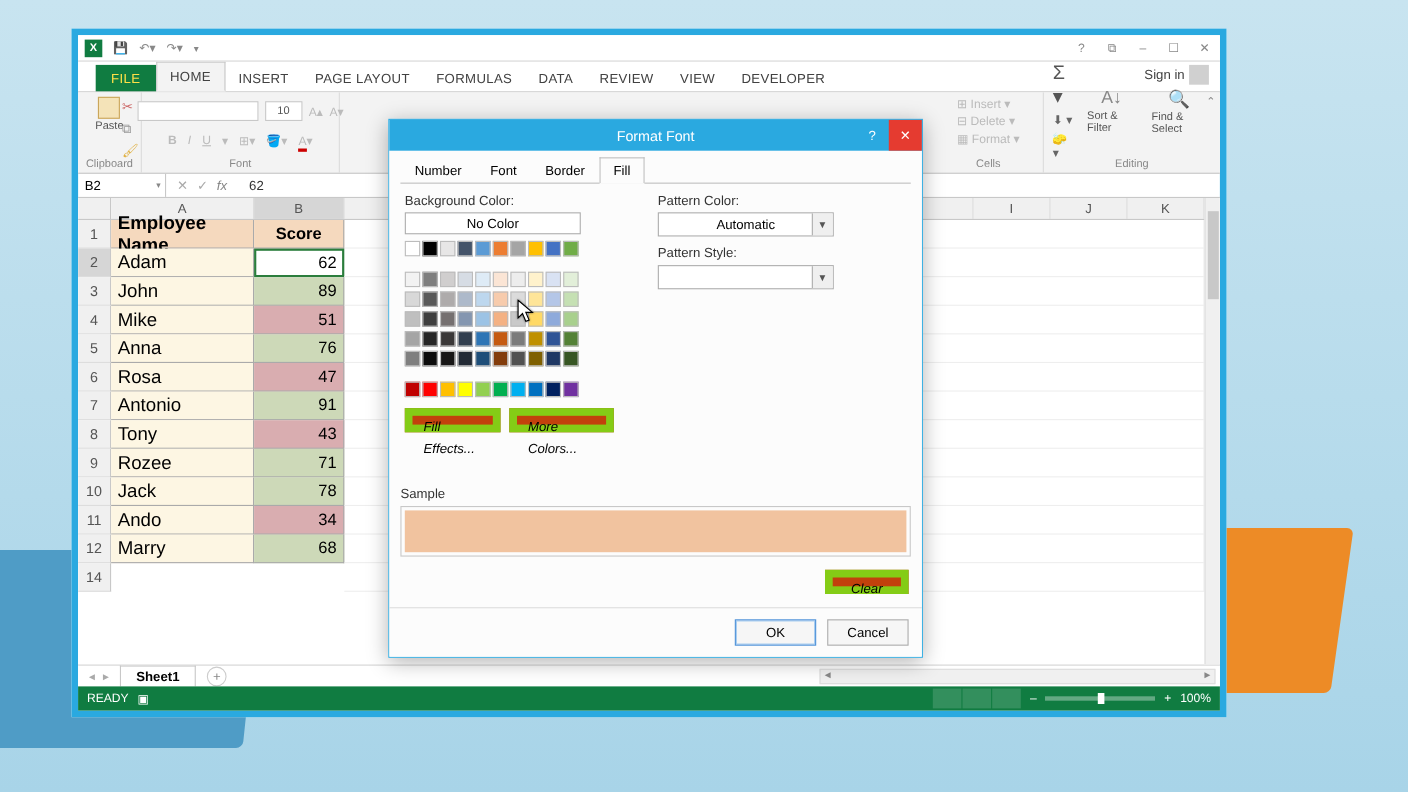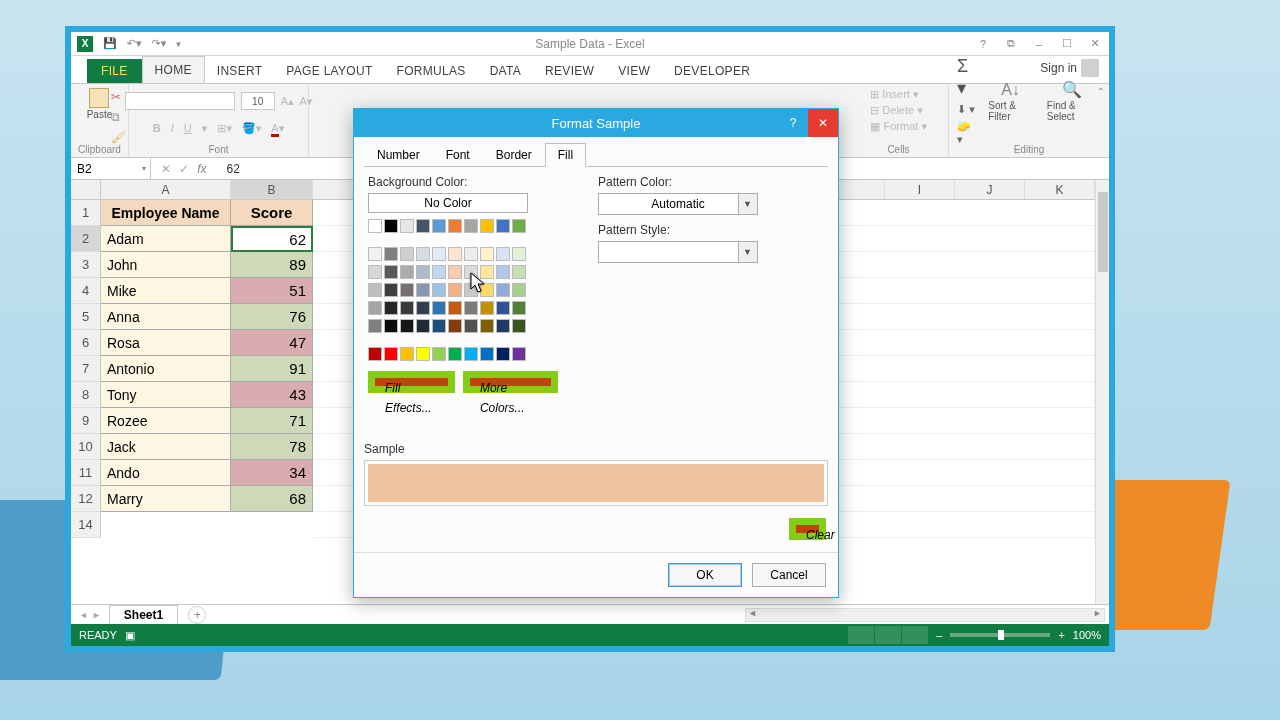--- a/index.html
+++ b/index.html
@@ -64,21 +64,21 @@
   .sheet-area { flex:1; position:relative; overflow:hidden; background:#fff;}
   .col-headers { position:absolute; left:30px; top:0; right:14px; height:20px; display:flex; background:#f0f0f0; border-bottom:1px solid #c8c8c8;}
   .col-headers div { border-right:1px solid #ddd; text-align:center; font-size:12px; color:#555; line-height:20px;}
   .col-headers .ch-a, .row .c-a { width:130px; }
   .col-headers .ch-b, .row .c-b { width:82px; }
   .col-headers .ch-rest, .row .c-rest { flex:1; }
   .corner { position:absolute; left:0; top:0; width:30px; height:20px; background:#f0f0f0; border-right:1px solid #c8c8c8; border-bottom:1px solid #c8c8c8;}
   .rows { position:absolute; left:0; top:20px; right:14px; bottom:0;}
   .row { display:flex; height:26px; }
   .row .rh { width:30px; background:#f0f0f0; border-right:1px solid #c8c8c8; border-bottom:1px solid #ddd; text-align:center; font-size:13px; color:#555; line-height:26px;}
-  .row .c-a { border-right:1px solid #aaa; border-bottom:1px solid #aaa; padding:0 6px; display:flex; align-items:center; font-size:14px;}
+  .row .c-a { border-right:1px solid #aaa; border-bottom:1px solid #aaa; padding:0 6px; display:flex; align-items:center; font-size:17px;}
   .row .c-b { border-right:1px solid #aaa; border-bottom:1px solid #aaa; padding:0 6px; display:flex; align-items:center; justify-content:flex-end; font-size:15px;}
   .row .c-rest { border-right:1px solid #eee; border-bottom:1px solid #eee;}
   .row.header .c-a, .row.header .c-b { background:#f5d9be; font-weight:bold; justify-content:center;}
   .row .c-a.data { background:#fdf6e3;}
   .col-headers .ch-b.sel { background:#d6d6d6;}
   .row .rh.sel { background:#d6d6d6;}
   .row .c-b.sel { border:2px solid #2b7d3c; padding:0 5px;}
   .score-green { background:#cdd9b8;}
   .score-red  { background:#d9adb0;}
 
@@ -151,21 +151,20 @@
 <div class="excel">
 
   <div class="titlebar">
     <div class="qat">
       <div class="xicon">X</div>
       <span style="color:#888">💾</span>
       <span style="color:#888">↶▾</span>
       <span style="color:#888">↷▾</span>
       <span style="color:#888;font-size:9px">▾</span>
     </div>
-    <div class="title">Sample Data - Excel</div>
     <div class="winbtns">
       <div>?</div>
       <div>⧉</div>
       <div>–</div>
       <div>☐</div>
       <div>✕</div>
     </div>
   </div>
 
   <div class="ribbon-tabs">
@@ -379,21 +378,21 @@
         </div>
     <span>+</span>
     <span style="margin-left:8px">100%</span>
   </div>
 
 </div>
 </div>
 
 <div class="dialog">
   <div class="dlg-title">
-    <div class="t">Format Sample</div>
+    <div class="t">Format Font</div>
     <div class="btns">
       <div>?</div>
       <div class="close">✕</div>
     </div>
   </div>
   <div class="dlg-body">
     <div class="dlg-tabs">
       <div class="dtab">Number</div>
       <div class="dtab">Font</div>
       <div class="dtab">Border</div>
@@ -511,21 +510,21 @@
     </div>
 
     <div class="dlg-bot">
       <div>
         <span class="sample-lbl">Sample</span>
         <div class="sample-box-wrap">
           <div class="sample-box"></div>
         </div>
       </div>
       <div class="clear-row">
-        <div class="btn-small" style="width:37px;text-align:center">Clear</div>
+        <div class="btn-small" style="width:76px;text-align:center">Clear</div>
       </div>
       <div class="okrow">
         <div class="btn primary">OK</div>
         <div class="btn">Cancel</div>
       </div>
     </div>
   </div>
 </div>
 
 <div class="cursor-pointer">

